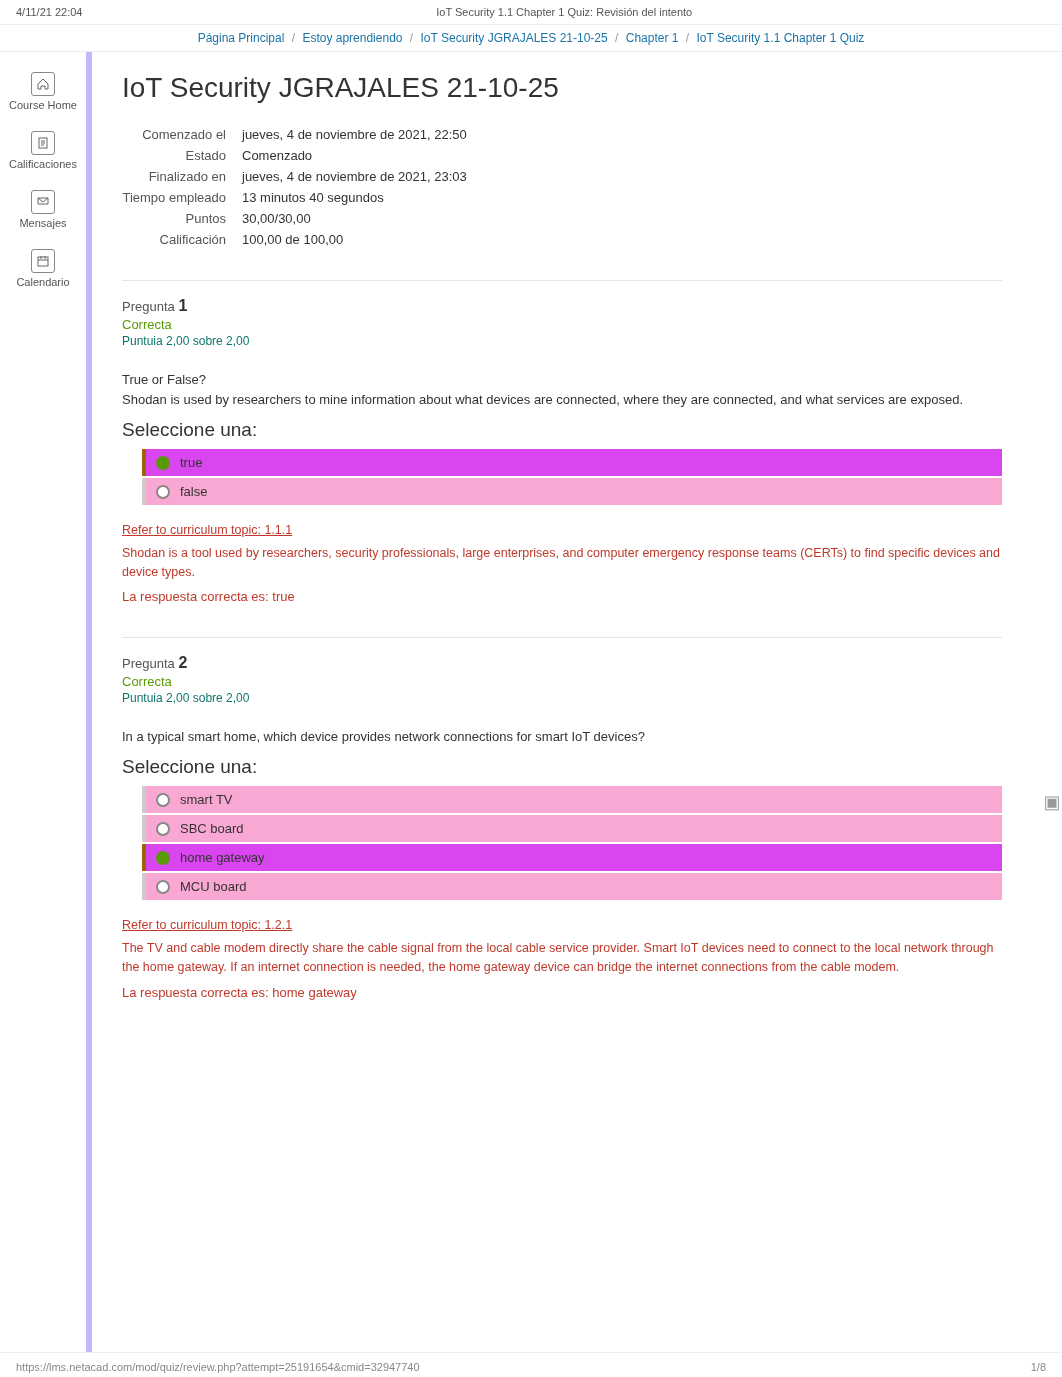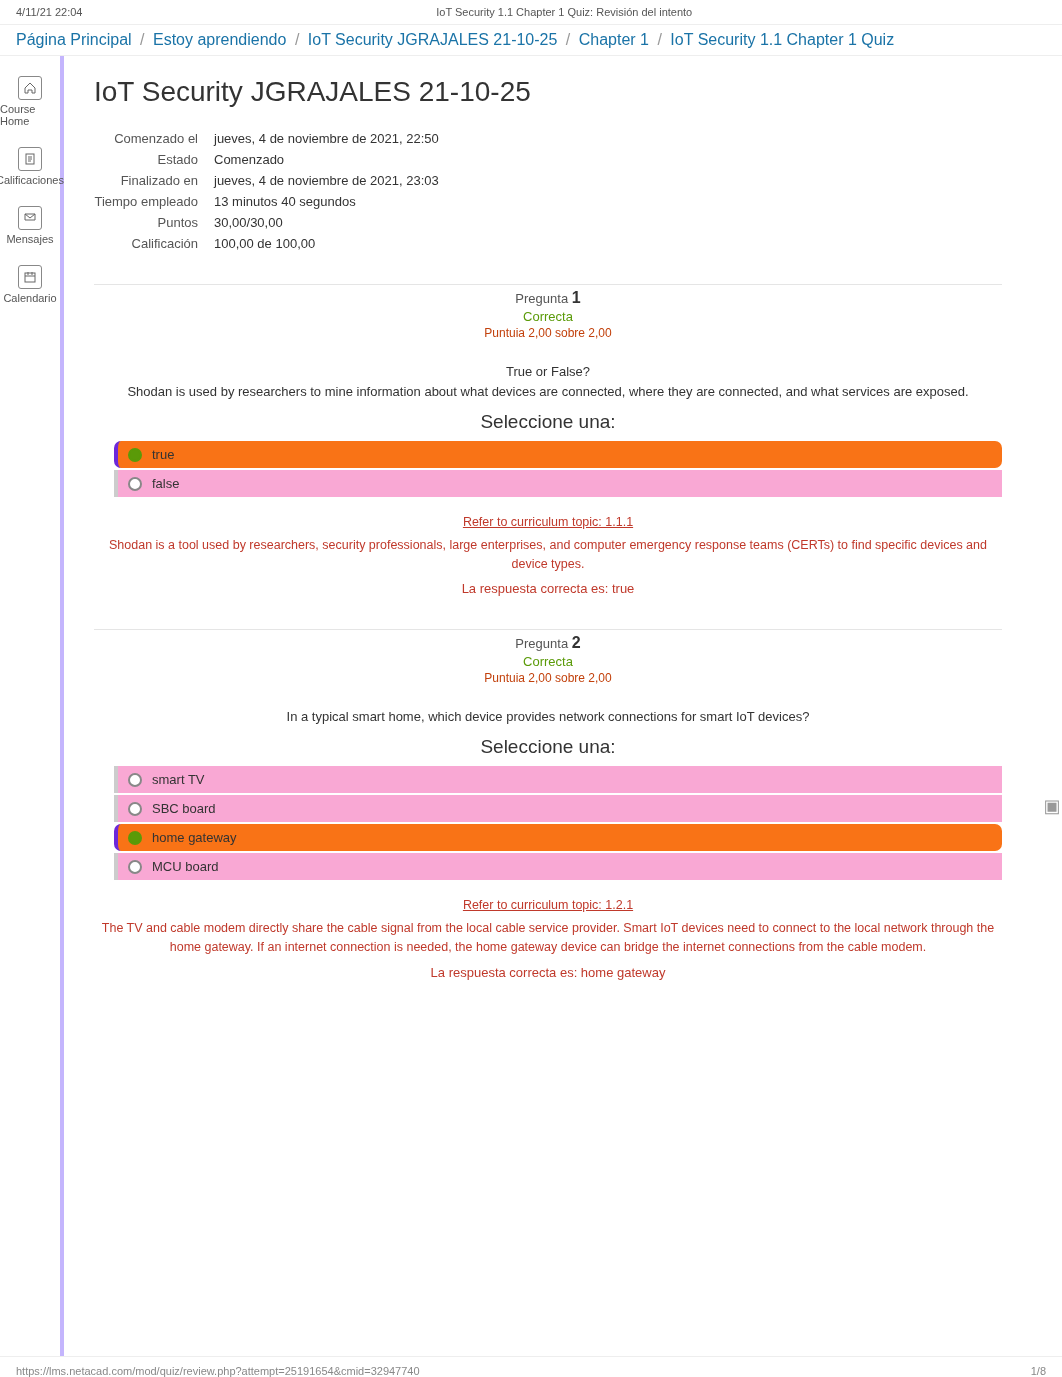--- a/index.html
+++ b/index.html
@@ -11,39 +11,40 @@
       align-items: center;
       padding: 6px 16px;
       font-size: 11px;
       color: #555;
       border-bottom: 1px solid #eee;
       gap: 13px;
     }
 
     .breadcrumb {
       padding: 6px 16px;
-      font-size: 16px;
+      font-size: 12px;
       color: #555;
       border-bottom: 1px solid #eee;
+      text-align: center;
     }
     .breadcrumb a, .breadcrumb span {
       color: #1a73a7;
       text-decoration: none;
       cursor: pointer;
     }
     .breadcrumb .sep { color: #999; margin: 0 4px; }
 
     .layout {
       display: flex;
       min-height: 1300px;
     }
 
     .sidebar {
-      width: 64px;
-      border-right: 4px solid #c4b5fd;
+      width: 92px;
+      border-right: 6px solid #c4b5fd;
       padding-top: 10px;
       flex-shrink: 0;
     }
     .sidebar-item {
       display: flex;
       flex-direction: column;
       align-items: center;
       padding: 10px 0;
       cursor: pointer;
       color: #555;
@@ -87,22 +88,21 @@
       color: #555;
       min-width: 120px;
     }
     .info-table td:last-child {
       color: #333;
     }
 
     .question-block {
       margin-bottom: 30px;
       border-top: 1px solid #e5e5e5;
-      padding-top: 4px;
-      text-align: center;
+      padding-top: 16px;
     }
 
     .question-header {
       font-size: 13px;
       margin-bottom: 2px;
     }
     .question-header .q-label {
       color: #555;
     }
     .question-header .q-num {
@@ -111,21 +111,21 @@
       color: #333;
     }
 
     .correcta-label {
       color: #5a9a08;
       font-size: 13px;
       margin: 2px 0;
     }
 
     .puntuacion {
-      color: #c2410c;
+      color: #0f766e;
       font-size: 12px;
       margin-bottom: 12px;
     }
 
     .question-text {
       margin-bottom: 10px;
       font-size: 13px;
       line-height: 1.5;
     }
 
@@ -142,23 +142,22 @@
     }
     .options-list li {
       display: flex;
       align-items: center;
       padding: 6px 10px;
       margin-bottom: 2px;
       font-size: 13px;
       position: relative;
     }
     .options-list li.selected-correct {
-      background-color: #f97316;
-      border-left: 4px solid #6d28d9;
-      border-radius: 7px;
+      background-color: #d946ef;
+      border-left: 4px solid #a16207;
     }
     .options-list li.unselected {
       background-color: #f9a8d4;
       border-left: 4px solid #ccc;
     }
     .option-radio {
       width: 14px;
       height: 14px;
       border-radius: 50%;
       border: 2px solid #888;

